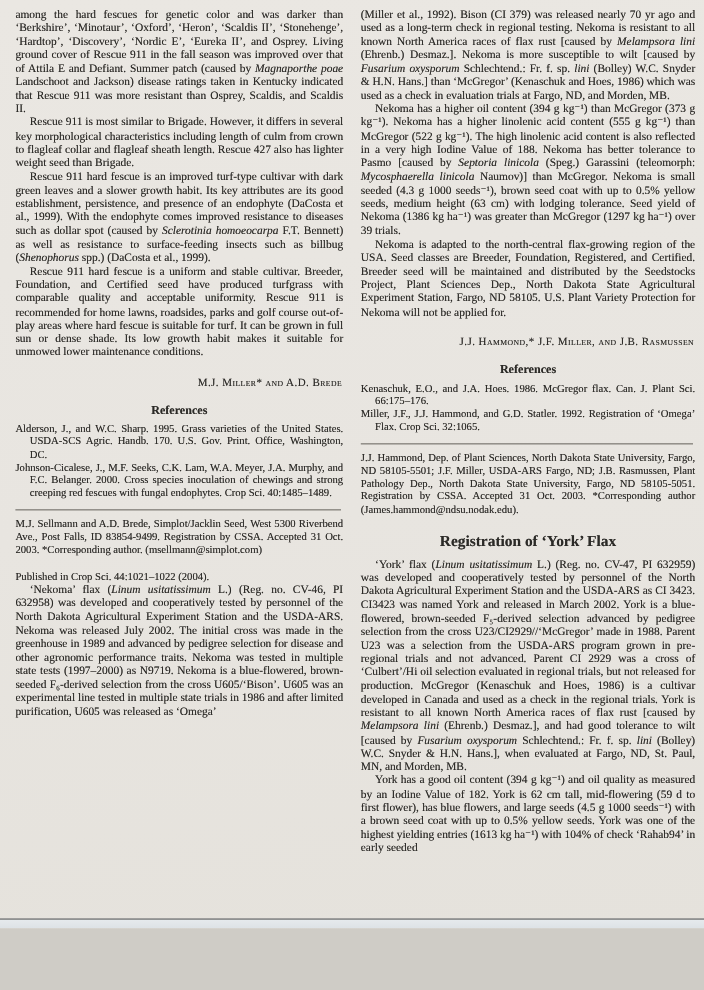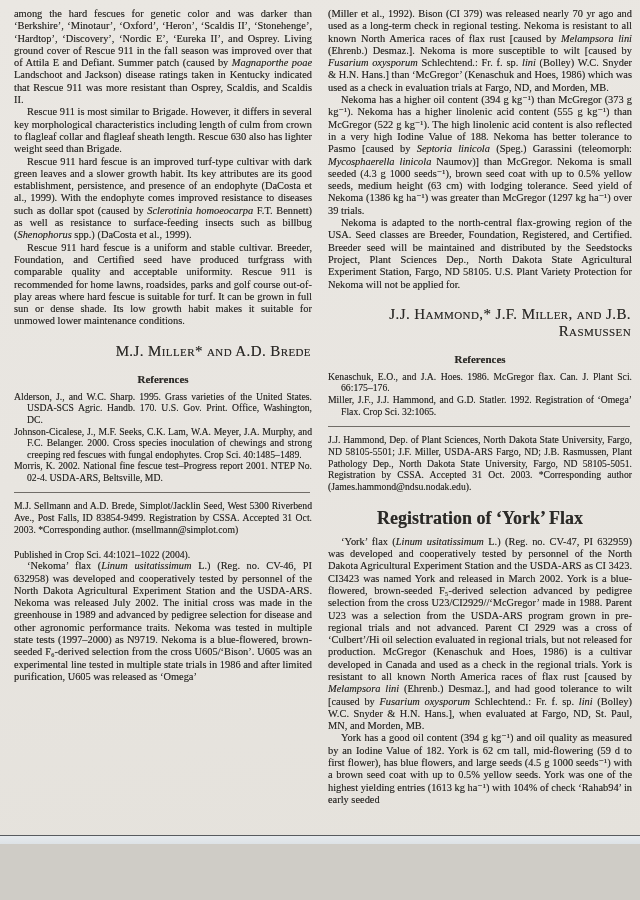--- a/index.html
+++ b/index.html
@@ -21,21 +21,21 @@
   p.body {
     margin:0;
     font-size:10.4px;
     line-height:12.3px;
     text-align:justify;
   }
   p.indent { text-indent:13px; }
 
   .byline {
     margin:15px 1px 0 0;
-    font-size:15px;
+    font-size:10px;
     text-align:right;
     font-variant:small-caps;
     letter-spacing:0.4px;
   }
   .refs-heading {
     margin:13px 0 6px 0;
     font-size:11px;
     font-weight:bold;
     text-align:center;
   }
@@ -59,21 +59,21 @@
     line-height:11.7px;
     text-align:justify;
   }
   p.published {
     margin:13px 0 0 0;
     font-size:9.7px;
     line-height:11.7px;
   }
   .article-heading {
     margin:15px 0 7px 0;
-    font-size:18px;
+    font-size:14px;
     font-weight:bold;
     text-align:center;
   }
   .it { font-style:italic; }
 
   .bottom-edge {
     position:absolute;
     left:0; right:0; bottom:0;
     height:9px;
     background:linear-gradient(#e6eaed, #dde2e6);
@@ -81,30 +81,29 @@
   }
 </style>
 </head>
 <body>
 
 <div class="page">
   <div class="columns">
 
     <div class="col-left">
       <p class="body">among the hard fescues for genetic color and was darker than ‘Berkshire’, ‘Minotaur’, ‘Oxford’, ‘Heron’, ‘Scaldis II’, ‘Stonehenge’, ‘Hardtop’, ‘Discovery’, ‘Nordic E’, ‘Eureka II’, and Osprey. Living ground cover of Rescue 911 in the fall season was improved over that of Attila E and Defiant. Summer patch (caused by <span class="it">Magnaporthe poae</span> Landschoot and Jackson) disease ratings taken in Kentucky indicated that Rescue 911 was more resistant than Osprey, Scaldis, and Scaldis II.</p>
-      <p class="body indent">Rescue 911 is most similar to Brigade. However, it differs in several key morphological characteristics including length of culm from crown to flagleaf collar and flagleaf sheath length. Rescue 630 also has lighter weight seed than Brigade.</p>
+      <p class="body indent">Rescue 911 is most similar to Brigade. However, it differs in several key morphological characteristics including length of culm from crown to flagleaf collar and flagleaf sheath length. Rescue 427 also has lighter weight seed than Brigade.</p>
       <p class="body indent">Rescue 911 hard fescue is an improved turf-type cultivar with dark green leaves and a slower growth habit. Its key attributes are its good establishment, persistence, and presence of an endophyte (DaCosta et al., 1999). With the endophyte comes improved resistance to diseases such as dollar spot (caused by <span class="it">Sclerotinia homoeocarpa</span> F.T. Bennett) as well as resistance to surface-feeding insects such as billbug (<span class="it">Shenophorus</span> spp.) (DaCosta et al., 1999).</p>
       <p class="body indent">Rescue 911 hard fescue is a uniform and stable cultivar. Breeder, Foundation, and Certified seed have produced turfgrass with comparable quality and acceptable uniformity. Rescue 911 is recommended for home lawns, roadsides, parks and golf course out-of-play areas where hard fescue is suitable for turf. It can be grown in full sun or dense shade. Its low growth habit makes it suitable for unmowed lower maintenance conditions.</p>
 
       <p class="byline">M.J. Miller* and A.D. Brede</p>
 
       <h3 class="refs-heading">References</h3>
       <p class="ref">Alderson, J., and W.C. Sharp. 1995. Grass varieties of the United States. USDA-SCS Agric. Handb. 170. U.S. Gov. Print. Office, Washington, DC.</p>
       <p class="ref">Johnson-Cicalese, J., M.F. Seeks, C.K. Lam, W.A. Meyer, J.A. Murphy, and F.C. Belanger. 2000. Cross species inoculation of chewings and strong creeping red fescues with fungal endophytes. Crop Sci. 40:1485–1489.</p>
-      <p class="ref">Morris, K. 2002. National fine fescue test–Progress report 2001. NTEP No. 02-4. USDA-ARS, Beltsville, MD.</p>
 
       <div class="rule"></div>
       <p class="footnote">M.J. Sellmann and A.D. Brede, Simplot/Jacklin Seed, West 5300 Riverbend Ave., Post Falls, ID 83854-9499. Registration by CSSA. Accepted 31 Oct. 2003. *Corresponding author. (msellmann@simplot.com)</p>
       <p class="published">Published in Crop Sci. 44:1021–1022 (2004).</p>
 
       <p class="body indent">‘Nekoma’ flax (<span class="it">Linum usitatissimum</span> L.) (Reg. no. CV-46, PI 632958) was developed and cooperatively tested by personnel of the North Dakota Agricultural Experiment Station and the USDA-ARS. Nekoma was released July 2002. The initial cross was made in the greenhouse in 1989 and advanced by pedigree selection for disease and other agronomic performance traits. Nekoma was tested in multiple state tests (1997–2000) as N9719. Nekoma is a blue-flowered, brown-seeded F₆-derived selection from the cross U605/‘Bison’. U605 was an experimental line tested in multiple state trials in 1986 and after limited purification, U605 was released as ‘Omega’</p>
     </div>
 
     <div class="col-right">
       <p class="body">(Miller et al., 1992). Bison (CI 379) was released nearly 70 yr ago and used as a long-term check in regional testing. Nekoma is resistant to all known North America races of flax rust [caused by <span class="it">Melampsora lini</span> (Ehrenb.) Desmaz.]. Nekoma is more susceptible to wilt [caused by <span class="it">Fusarium oxysporum</span> Schlechtend.: Fr. f. sp. <span class="it">lini</span> (Bolley) W.C. Snyder &amp; H.N. Hans.] than ‘McGregor’ (Kenaschuk and Hoes, 1986) which was used as a check in evaluation trials at Fargo, ND, and Morden, MB.</p>

